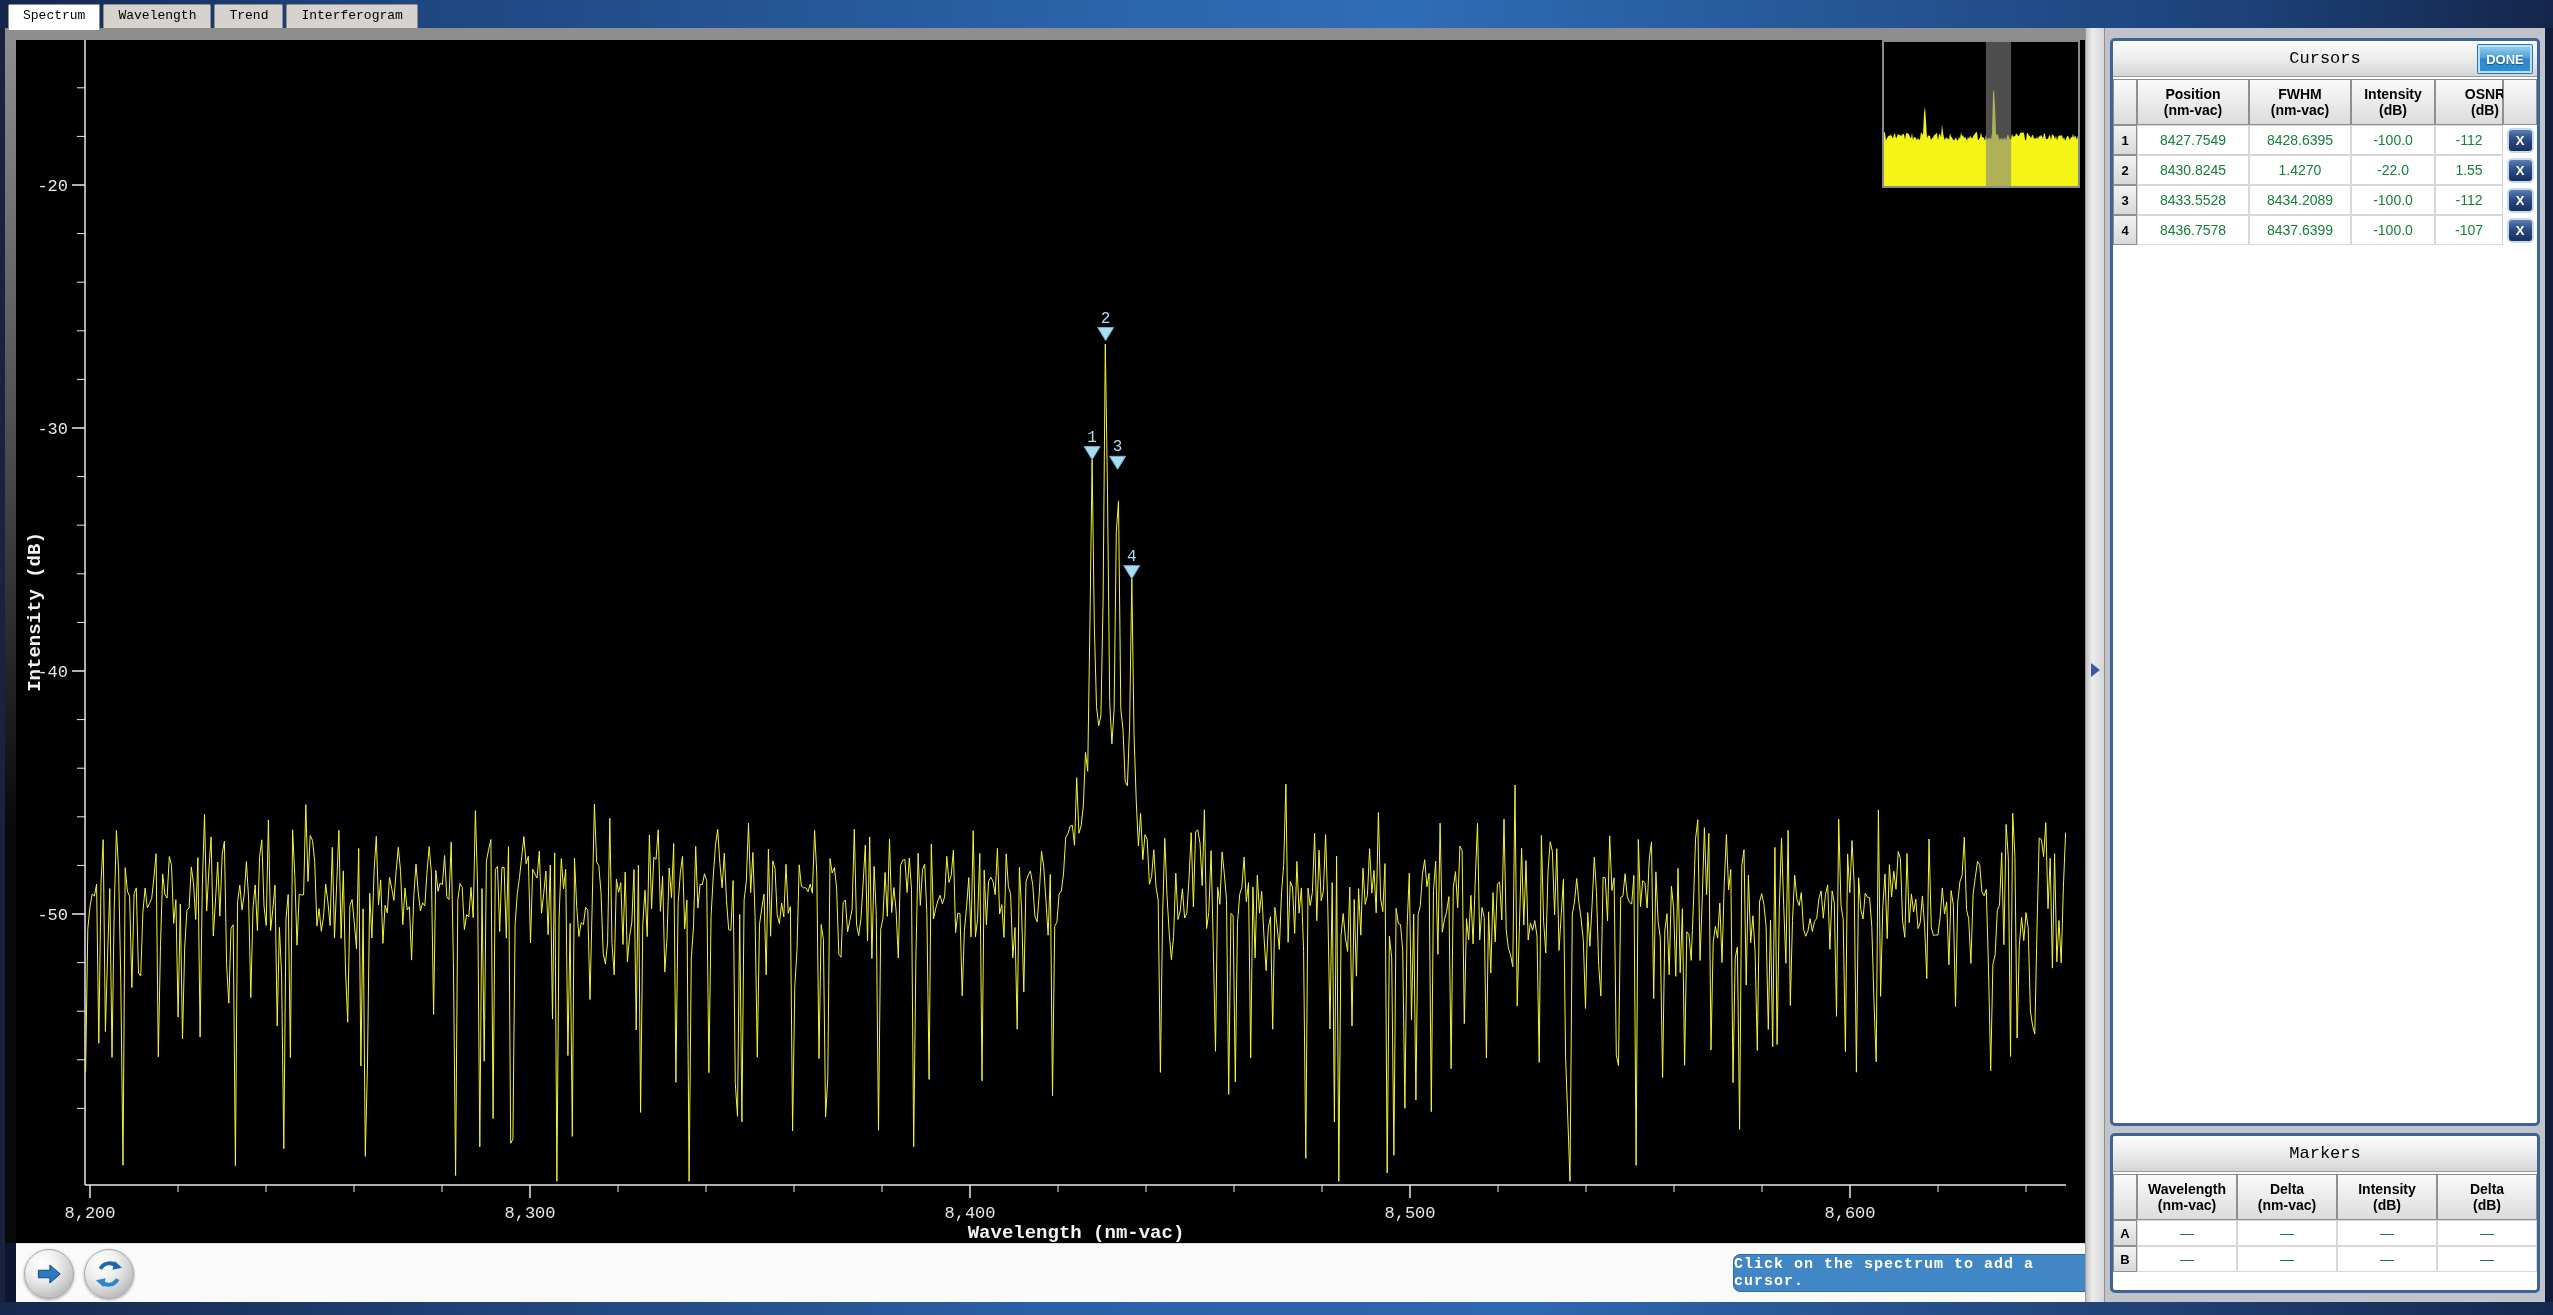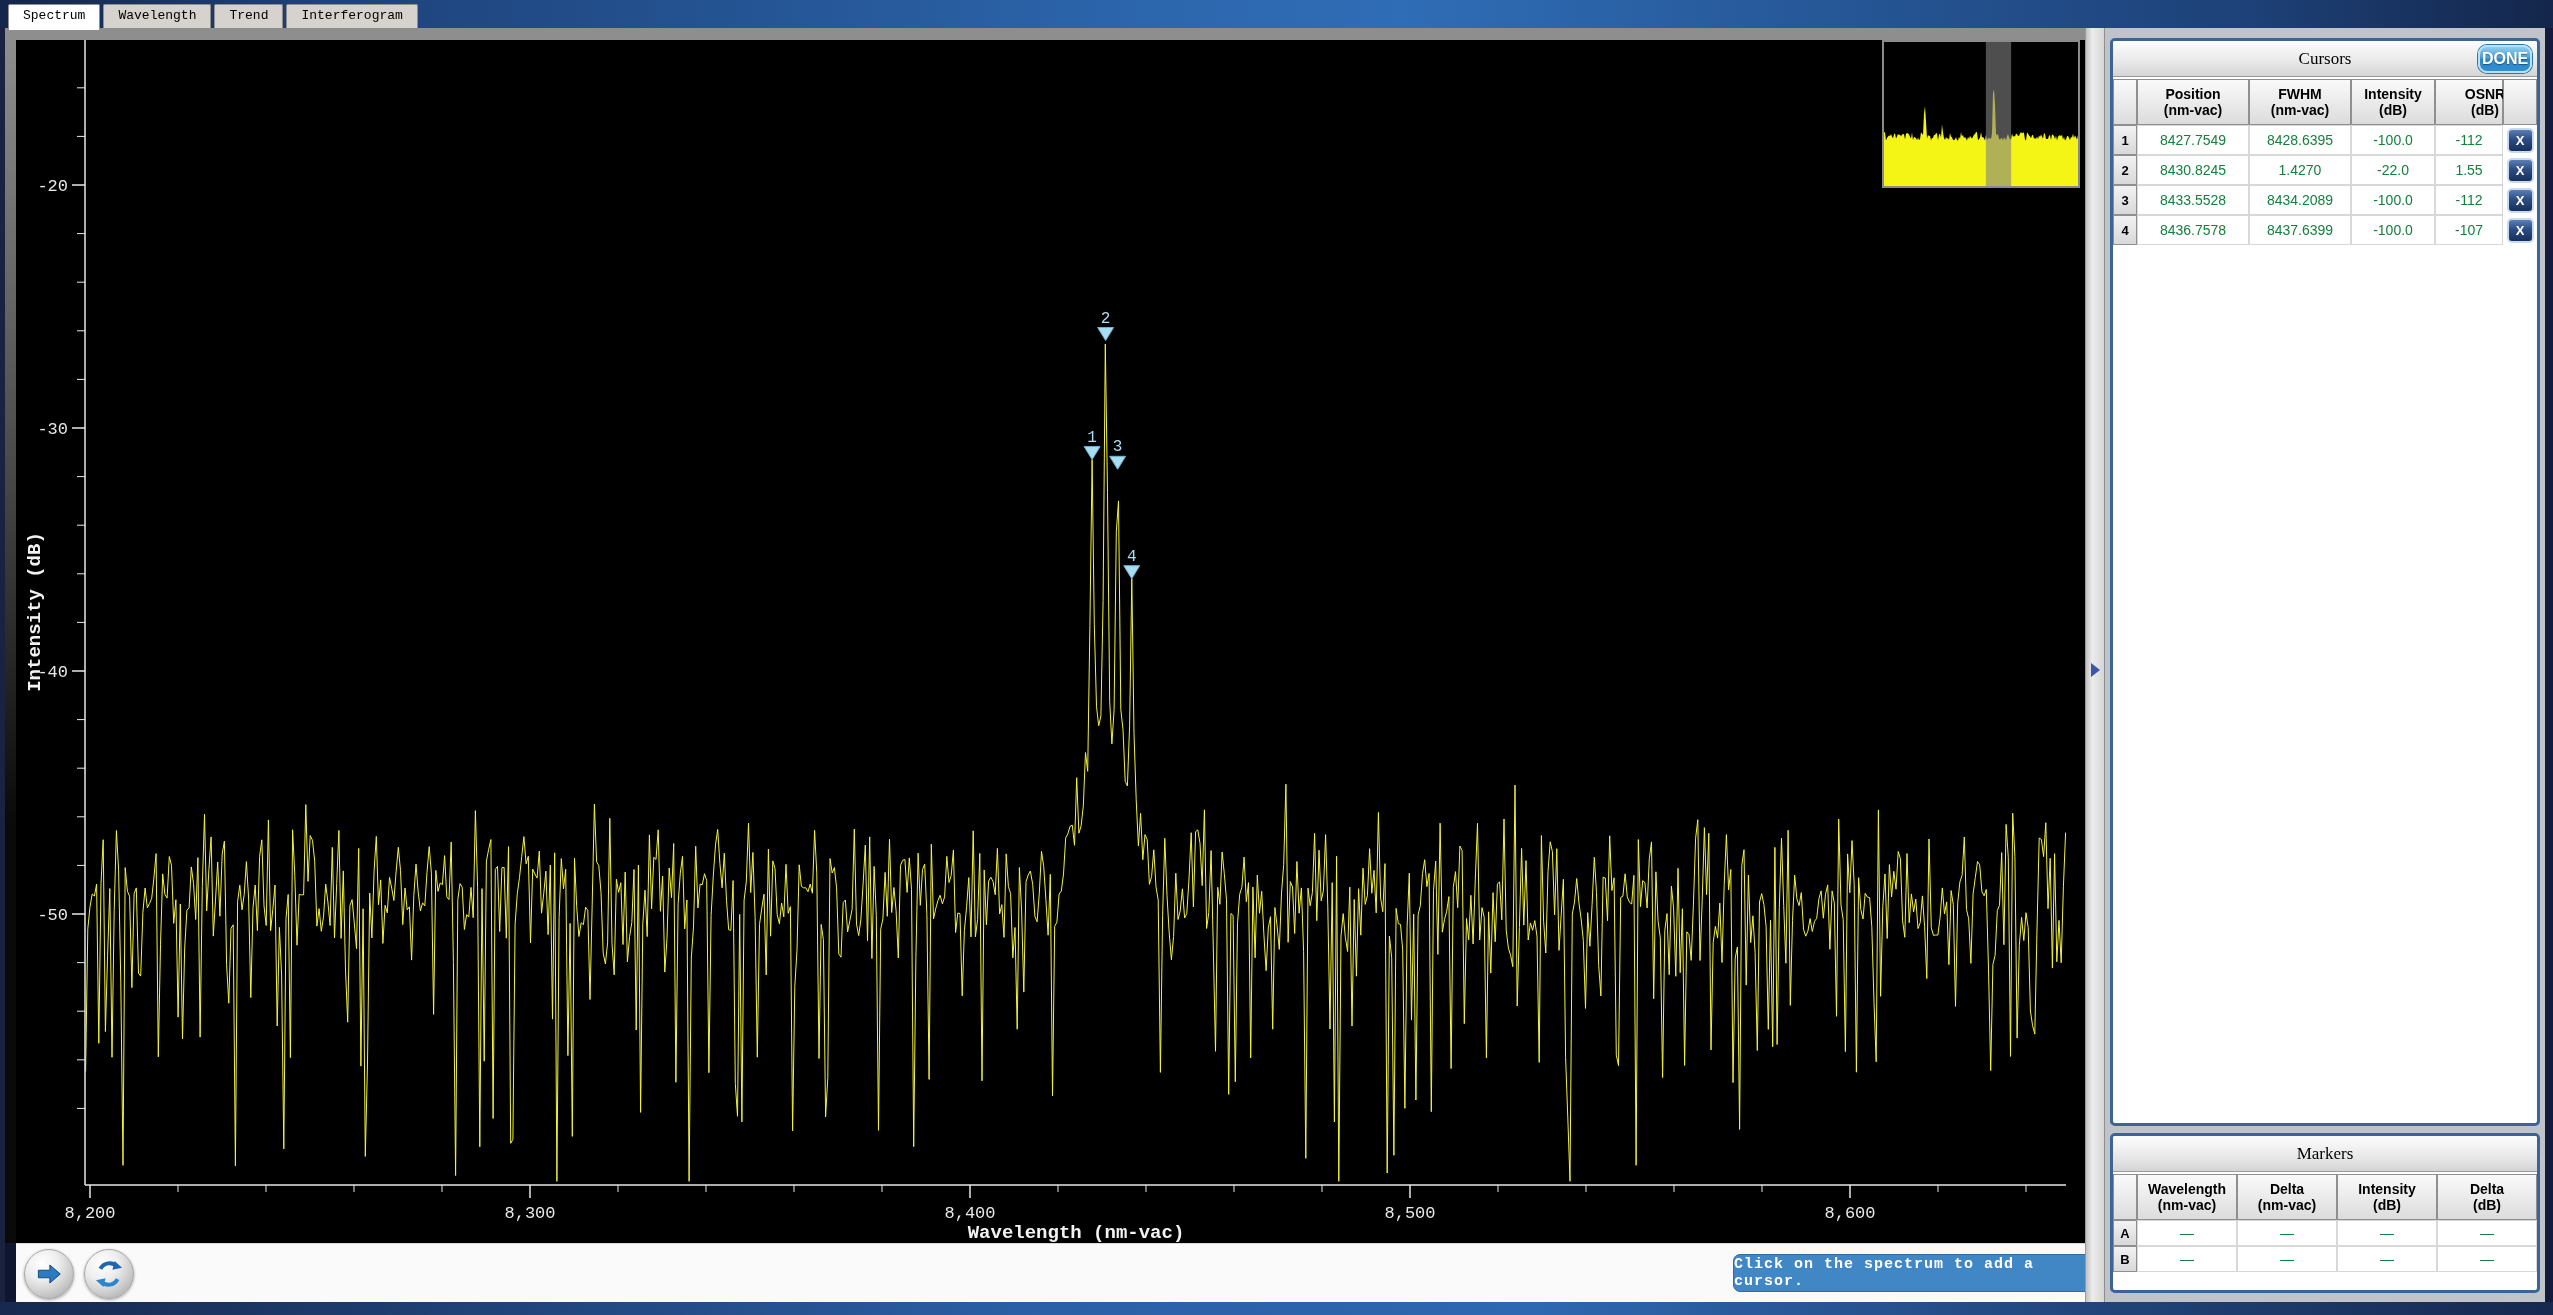--- a/index.html
+++ b/index.html
@@ -56,24 +56,24 @@
 
   
   .right-panel { position:absolute; left:2105px; top:28px; width:440px; height:1274px; background:#c0c4ca; }
   .group-box { position:absolute; left:5px; width:430px; background:#ffffff;
     border:3px solid #3c6595; border-radius:5px; overflow:hidden; }
   .group-box.cursors { top:10px; height:1088px; }
   .group-box.markers { top:1105px; height:160px; }
   .group-head { position:relative; height:36px;
     background:linear-gradient(180deg,#fdfdfd 0%,#e8e8e8 60%,#d4d4d4 100%);
     border-bottom:1px solid #9a9a9a; display:flex; align-items:center; justify-content:center; }
-  .group-title { font-family:Liberation Serif, serif; font-size:17px; color:#000; }
-  .done-btn { position:absolute; right:5px; top:4px; width:54px; height:28px; border-radius:9px;
+  .group-title { font-family:Liberation Mono, monospace; font-size:17px; color:#000; }
+  .done-btn { position:absolute; right:5px; top:4px; width:54px; height:28px; border-radius:1px;
     background:linear-gradient(180deg,#8ecdf0 0%,#4d9fd6 45%,#2e86c6 50%,#2f8fd2 100%);
-    border:2px solid #b9e0f5; box-shadow:0 0 0 1px #2a77ad; color:#fff; font-size:16px; font-weight:bold;
+    border:2px solid #b9e0f5; box-shadow:0 0 0 1px #2a77ad; color:#fff; font-size:13px; font-weight:bold;
     font-family:"Liberation Sans", sans-serif; text-shadow:0 1px 1px rgba(0,0,0,.4); cursor:pointer; }
 
   .grid-table { display:grid; margin-top:2px; }
   .grid-table .hcell { background:linear-gradient(180deg,#fafafa,#dcdcdc);
     border:1px solid #8f8f8f; font-weight:bold; font-size:14px; line-height:1.15; color:#000;
     display:flex; align-items:center; justify-content:center; text-align:center;
     white-space:pre-line; padding:2px 0; }
   .grid-table .lcell { background:linear-gradient(180deg,#f2f2f2,#d8d8d8);
     border:1px solid #8f8f8f; font-weight:bold; font-size:13px; color:#000;
     display:flex; align-items:center; justify-content:center; }

